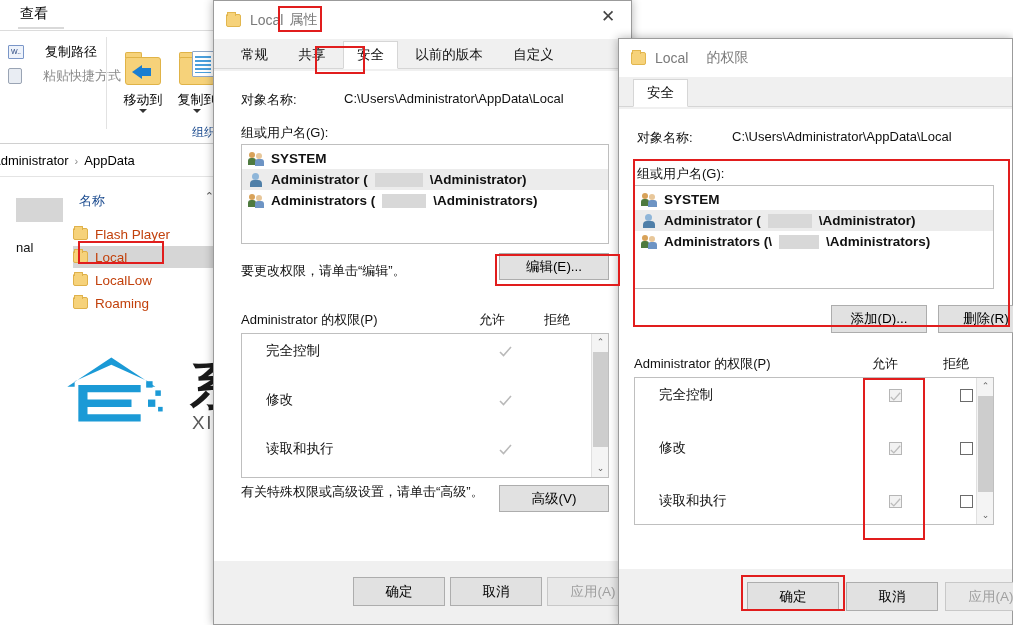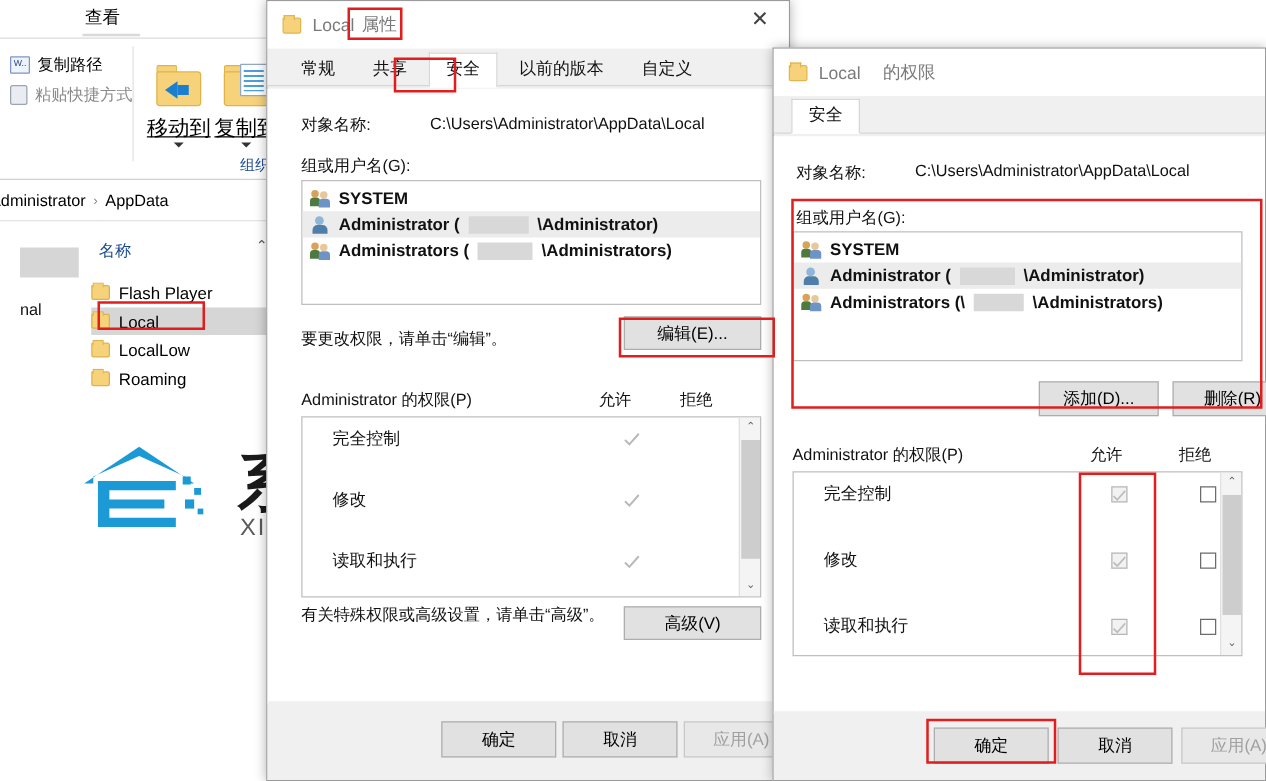--- a/index.html
+++ b/index.html
@@ -7,31 +7,31 @@
     margin: 0; padding: 0;
     width: 1013px; height: 625px;
     overflow: hidden;
     font-family: "Liberation Sans", "DejaVu Sans", sans-serif;
     background: #ffffff;
   }
   #root { position: relative; width: 1013px; height: 625px; background:#fff; }
 
   
   .explorer { position:absolute; left:0; top:0; width:222px; height:625px; background:#ffffff; }
-  .exp-tabbar { position:absolute; left:0; top:0; width:222px; height:30px; background:#ffffff;margin-left:48px; }
+  .exp-tabbar { position:absolute; left:0; top:0; width:222px; height:30px; background:#ffffff; }
   .exp-tab { position:absolute; left:20px; top:5px; font-size:14px; color:#000; }
   .exp-tab-underline { position:absolute; left:18px; top:27px; width:46px; height:2px; background:#d9d9d9; }
   .exp-ribbon { position:absolute; left:0; top:30px; width:222px; height:114px; background:#ffffff;
                 border-top:1px solid #dcdcdc; border-bottom:1px solid #d0d0d0; }
-  .rib-item { position:absolute; display:flex; align-items:center; gap:6px; font-size:13px; }
+  .rib-item { position:absolute; display:flex; align-items:center; gap:21px; font-size:13px; }
   .rib-sep { position:absolute; top:6px; width:1px; height:92px; background:#e2e2e2; }
   .mini-ico { width:16px; height:14px; border:1px solid #7a96c8; background:#eef3fb; border-radius:1px;
               font-size:7px; color:#27457e; line-height:12px; text-align:center; overflow:hidden; }
   .mini-ico2 { width:14px; height:16px; border:1px solid #9aa4b4; background:#e9edf3; border-radius:2px; }
-  .bigbtn { position:absolute; width:54px; text-align:center; font-size:17px;text-decoration:underline; }
+  .bigbtn { position:absolute; width:54px; text-align:center; font-size:13px; }
   .bigbtn .glyph { height:46px; position:relative; }
   .folder-ico { width:36px; height:28px; background:#f6d27a; border:1px solid #e0b347; border-radius:2px 3px 3px 3px;
                 position:absolute; left:9px; top:12px; }
   .folder-tab { position:absolute; left:9px; top:7px; width:17px; height:6px; background:#f6d27a;
                 border:1px solid #e0b347; border-bottom:none; border-radius:2px 2px 0 0; }
   .arrow-left { position:absolute; left:16px; top:20px; width:0; height:0;
                 border-top:7px solid transparent; border-bottom:7px solid transparent; border-right:10px solid #1a7ed1; }
   .arrow-left-tail { position:absolute; left:26px; top:23px; width:9px; height:8px; background:#1a7ed1; }
   .doc-ico { position:absolute; left:22px; top:6px; width:22px; height:26px; background:#fff;
              border:1px solid #8fa8c8; border-radius:1px; }
@@ -48,21 +48,21 @@
 
   .exp-navpane { position:absolute; left:0; top:178px; width:62px; height:316px; background:#fff;
                  border-right:1px solid #e8e8e8;margin-left:16px; }
   .nav-sel { position:absolute; left:0; top:20px; width:62px; height:24px; background:#d6d6d6; }
   .nav-txt { position:absolute; left:0; top:62px; font-size:13px; color:#111; }
 
   .exp-list { position:absolute; left:63px; top:178px; width:159px; height:447px; background:#fff; }
   .col-head { position:absolute; left:16px; top:14px; font-size:13px; color:#1b4b8f; }
   .col-chev { position:absolute; right:8px; top:12px; color:#555; font-size:11px; }
   .file-row { position:absolute; left:10px; width:149px; height:22px; display:flex; align-items:center; gap:7px;
-              font-size:13.5px; color:#000000; }
+              font-size:13.5px; color:#c2410c; }
   .file-row.sel { background:#d6d6d6; }
   .f-ico { width:15px; height:12px; background:#f6d27a; border:1px solid #dfb14a; border-radius:1px 2px 2px 2px; position:relative;}
   .f-ico:before { content:''; position:absolute; left:0; top:-3px; width:7px; height:3px; background:#f6d27a;
                   border:1px solid #dfb14a; border-bottom:none; border-radius:1px 1px 0 0; }
 
   
   .wm { position:absolute; left:60px; top:350px; width:400px; height:100px; pointer-events:none; }
   .wm-logo { position:absolute; left:0; top:0; width:110px; height:78px; }
   .wm-text { position:absolute; left:130px; top:3px; font-size:50px; font-weight:bold; color:#1a1a1a;
              letter-spacing:1px; font-family:"DejaVu Sans","Liberation Sans",sans-serif; }

